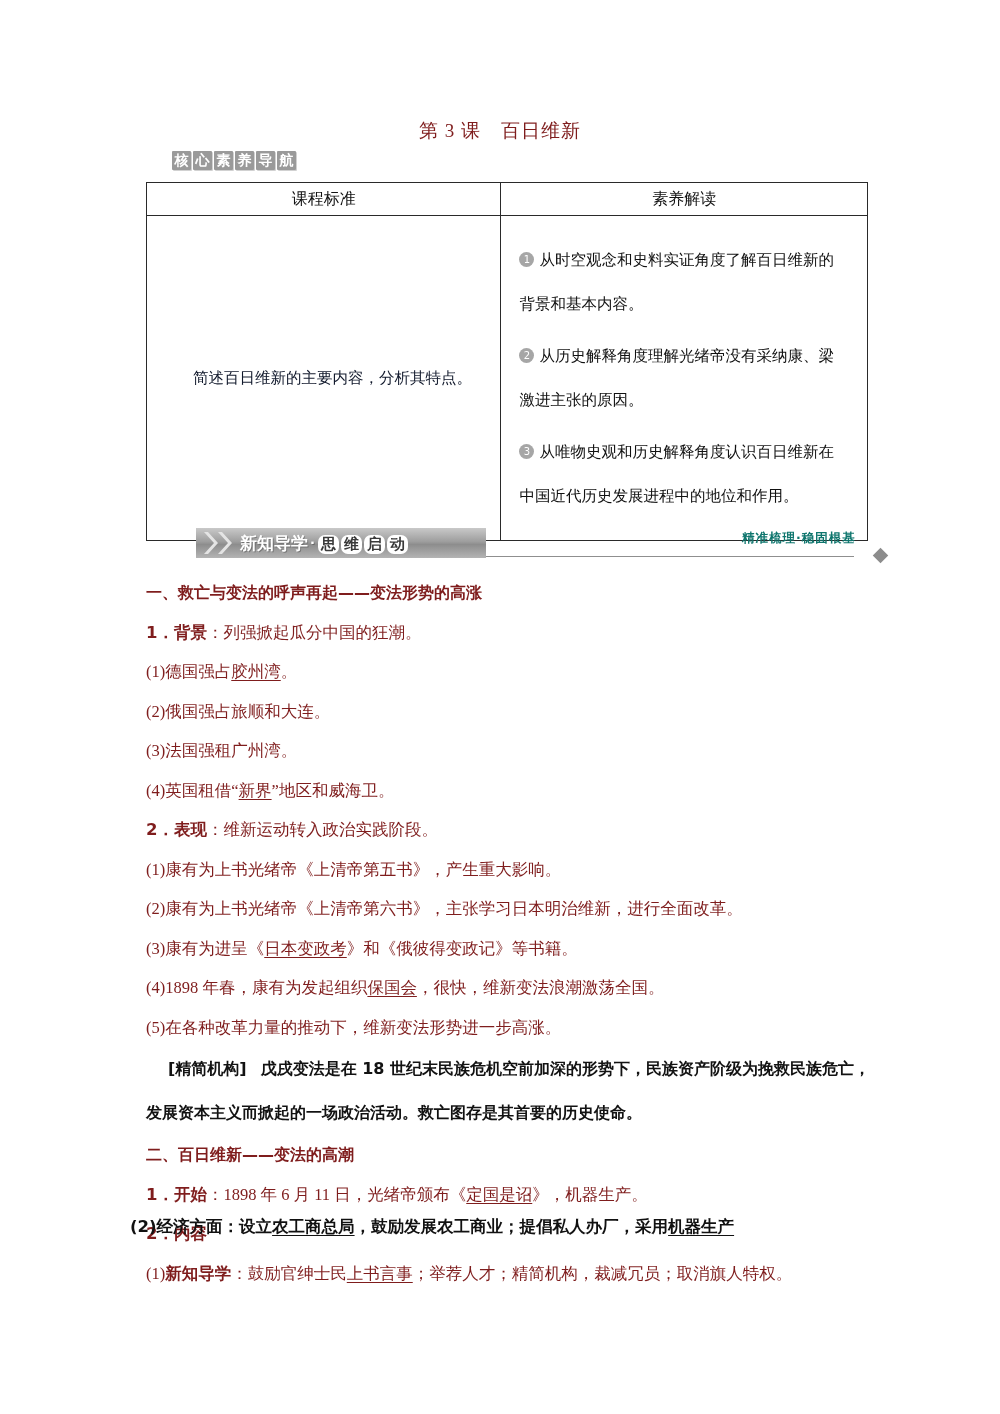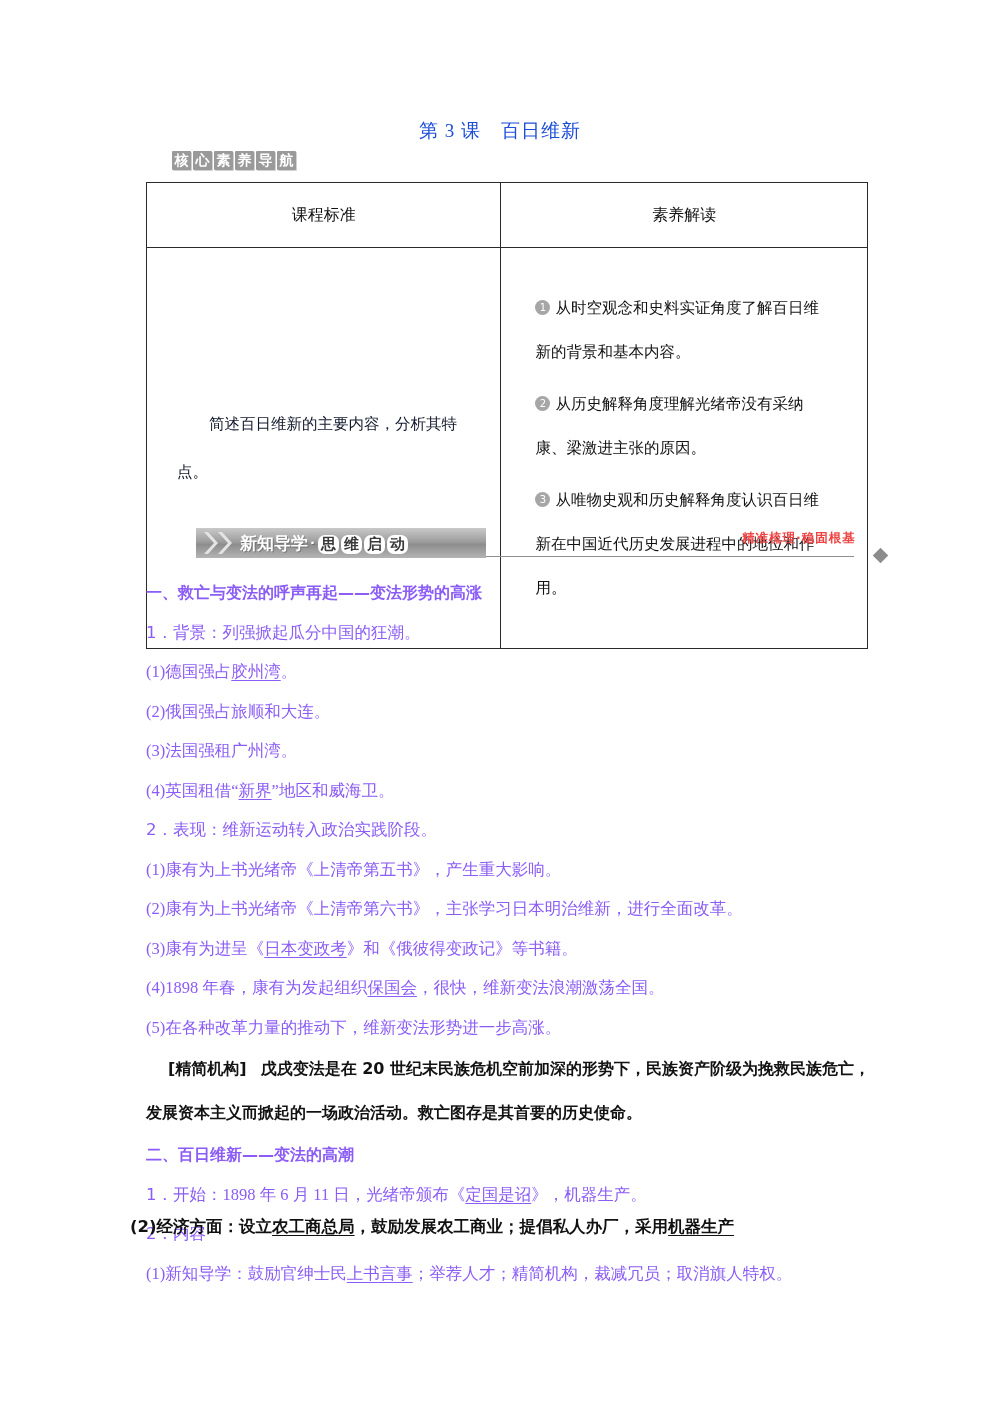--- a/index.html
+++ b/index.html
@@ -24,21 +24,21 @@
 
   
   .lesson-title {
     position: absolute;
     left: 0;
     top: 118px;
     width: 1000px;
     text-align: center;
     font-size: 19px;
     letter-spacing: 1px;
-    color: #1d4ed8;
+    color: #7f1d1d;
     white-space: pre;
   }
 
   
   .core-badge {
     position: absolute;
     left: 172px;
     top: 151px;
     display: flex;
     gap: 2px;
@@ -63,21 +63,21 @@
     position: absolute;
     left: 146px;
     top: 182px;
     width: 722px;
     border-collapse: collapse;
     table-layout: fixed;
   }
   .std-table td, .std-table th {
     border: 1px solid #2a2a2a;
     vertical-align: middle;
-    padding: 16px;
+    padding: 0;
   }
   .std-table th {
     font-weight: normal;
     font-family: "DejaVu Sans", sans-serif;
     font-size: 16px;
     height: 32px;
     text-align: center;
     color: #111;
   }
   .col-left { width: 354px; }
@@ -177,21 +177,21 @@
     height: 1px;
     background: #8f8f8f;
   }
   .banner-sub {
     position: absolute;
     left: 742px;
     top: 530px;
     font-family: "DejaVu Sans", sans-serif;
     font-weight: bold;
     font-size: 12.5px;
-    color: #ef4444;
+    color: #0f766e;
     letter-spacing: 1px;
     white-space: nowrap;
   }
   .banner-diamond {
     position: absolute;
     left: 875px;
     top: 550px;
     width: 11px;
     height: 11px;
     background: #8c8c8c;
@@ -201,31 +201,31 @@
   
   .body-block {
     position: absolute;
     left: 146px;
     top: 573px;
     width: 740px;
   }
   .ln {
     font-size: 16.5px;
     line-height: 39.5px;
-    color: #8b5cf6;
+    color: #7f1d1d;
     white-space: nowrap;
   }
   .ln.hd {
     font-family: "DejaVu Sans", sans-serif;
     font-weight: bold;
     font-size: 16px;
   }
   .ln .b {
     font-family: "DejaVu Sans", sans-serif;
-    font-weight: normal;
+    font-weight: bold;
   }
   .u {
     text-decoration: underline;
     text-underline-offset: 3px;
   }
 
   .deep {
     font-family: "DejaVu Sans", sans-serif;
     font-weight: bold;
     font-size: 16px;
@@ -330,21 +330,21 @@
 
     <div class="ln"><span>(2)</span><span>康有为上书光绪帝《上清帝第六书》，主张学习日本明治维新，进行全面改革。</span><span class="u"></span><span></span></div>
 
     <div class="ln"><span>(3)</span><span>康有为进呈《</span><span class="u">日本变政考</span><span>》和《俄彼得变政记》等书籍。</span></div>
 
     <div class="ln"><span>(4)</span><span>1898 年春，康有为发起组织</span><span class="u">保国会</span><span>，很快，维新变法浪潮激荡全国。</span></div>
 
     <div class="ln"><span>(5)</span><span>在各种改革力量的推动下，维新变法形势进一步高涨。</span><span class="u"></span><span></span></div>
 
     <div class="deep">
-        <span class="first"><span class="tag">[精简机构]</span><span class="sp"></span><span>戊戌变法是在 20 世纪末民族危机空前加深的形势下，民族资产阶级为挽救民族危亡，发展资本主义而掀起的一场政治活动。救亡图存是其首要的历史使命。</span></span>
+        <span class="first"><span class="tag">[精简机构]</span><span class="sp"></span><span>戊戌变法是在 18 世纪末民族危机空前加深的形势下，民族资产阶级为挽救民族危亡，发展资本主义而掀起的一场政治活动。救亡图存是其首要的历史使命。</span></span>
       </div>
 
     <div class="ln hd">二、百日维新——变法的高潮</div>
 
     <div class="ln"><span class="b">1．开始</span><span>：1898 年 6 月 11 日，光绪帝颁布《</span><span class="u">定国是诏</span><span>》，机器生产。</span></div>
 
     <div class="ln"><span class="b">2．内容</span></div>
 
     <div class="ln"><span>(1)</span><span class="b">新知导学</span><span>：鼓励官绅士民</span><span class="u">上书言事</span><span>；举荐人才；精简机构，裁减冗员；取消旗人特权。</span></div>
 

